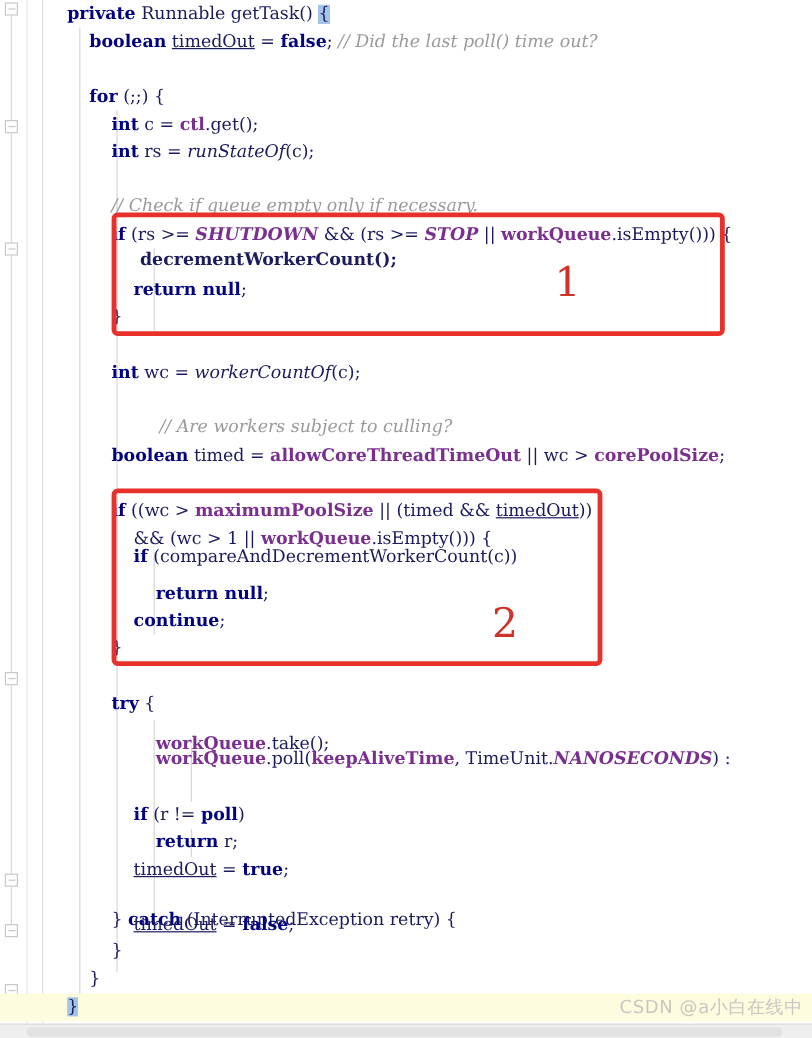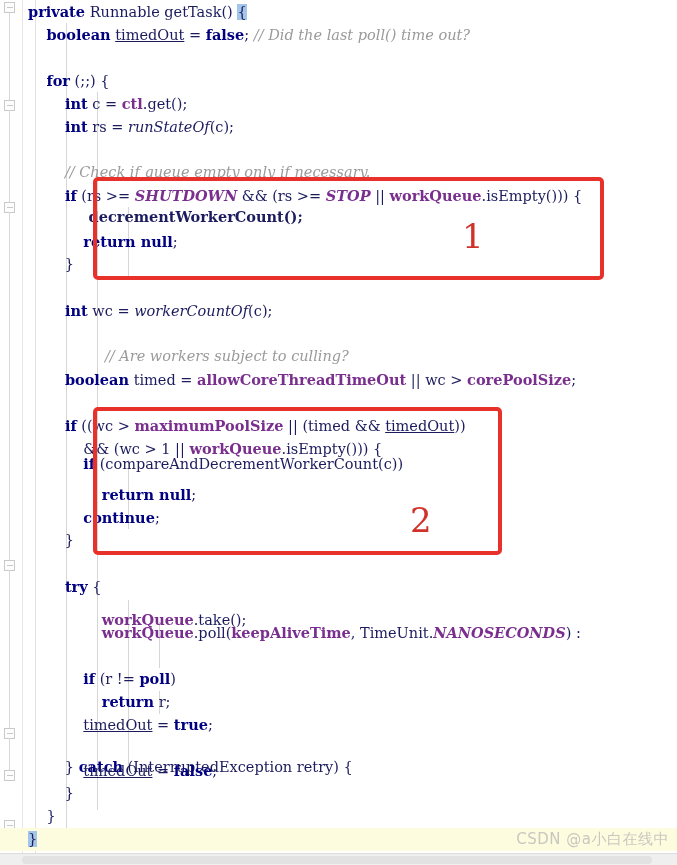--- a/index.html
+++ b/index.html
@@ -77,21 +77,21 @@
     position: absolute;
     left: 0;
     width: 677px;
     height: 23px;
     line-height: 23px;
     white-space: pre;
     font-family: "DejaVu Serif", "Liberation Serif", serif;
     font-size: 14.5px;
     color: #1b1b5e;
   }
-  .line .txt { display: inline-block; padding-left: 28px; }
+  .line .txt { display: inline-block; padding-left: 56px; }
 
   
   .line.current {
     background: #fdfcdf;
   }
 
   
   .indent-guide {
     position: absolute;
     width: 1px;

